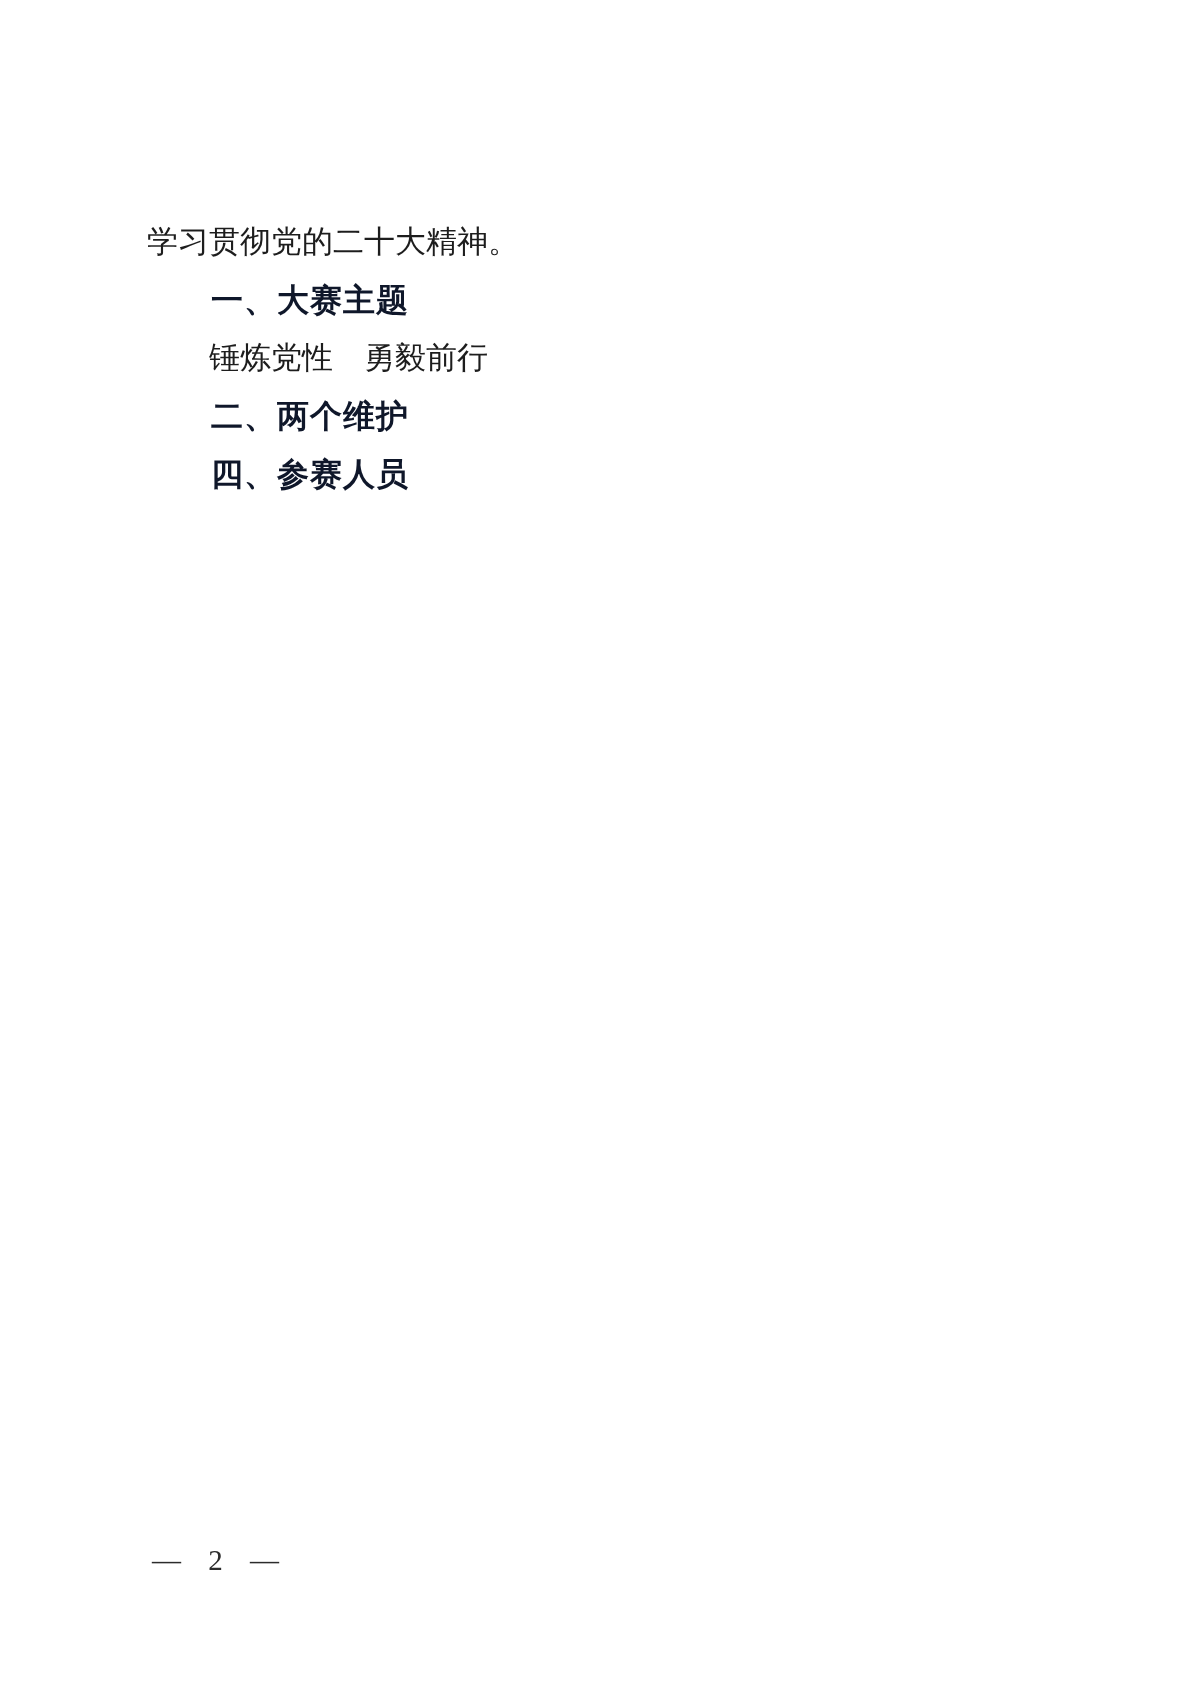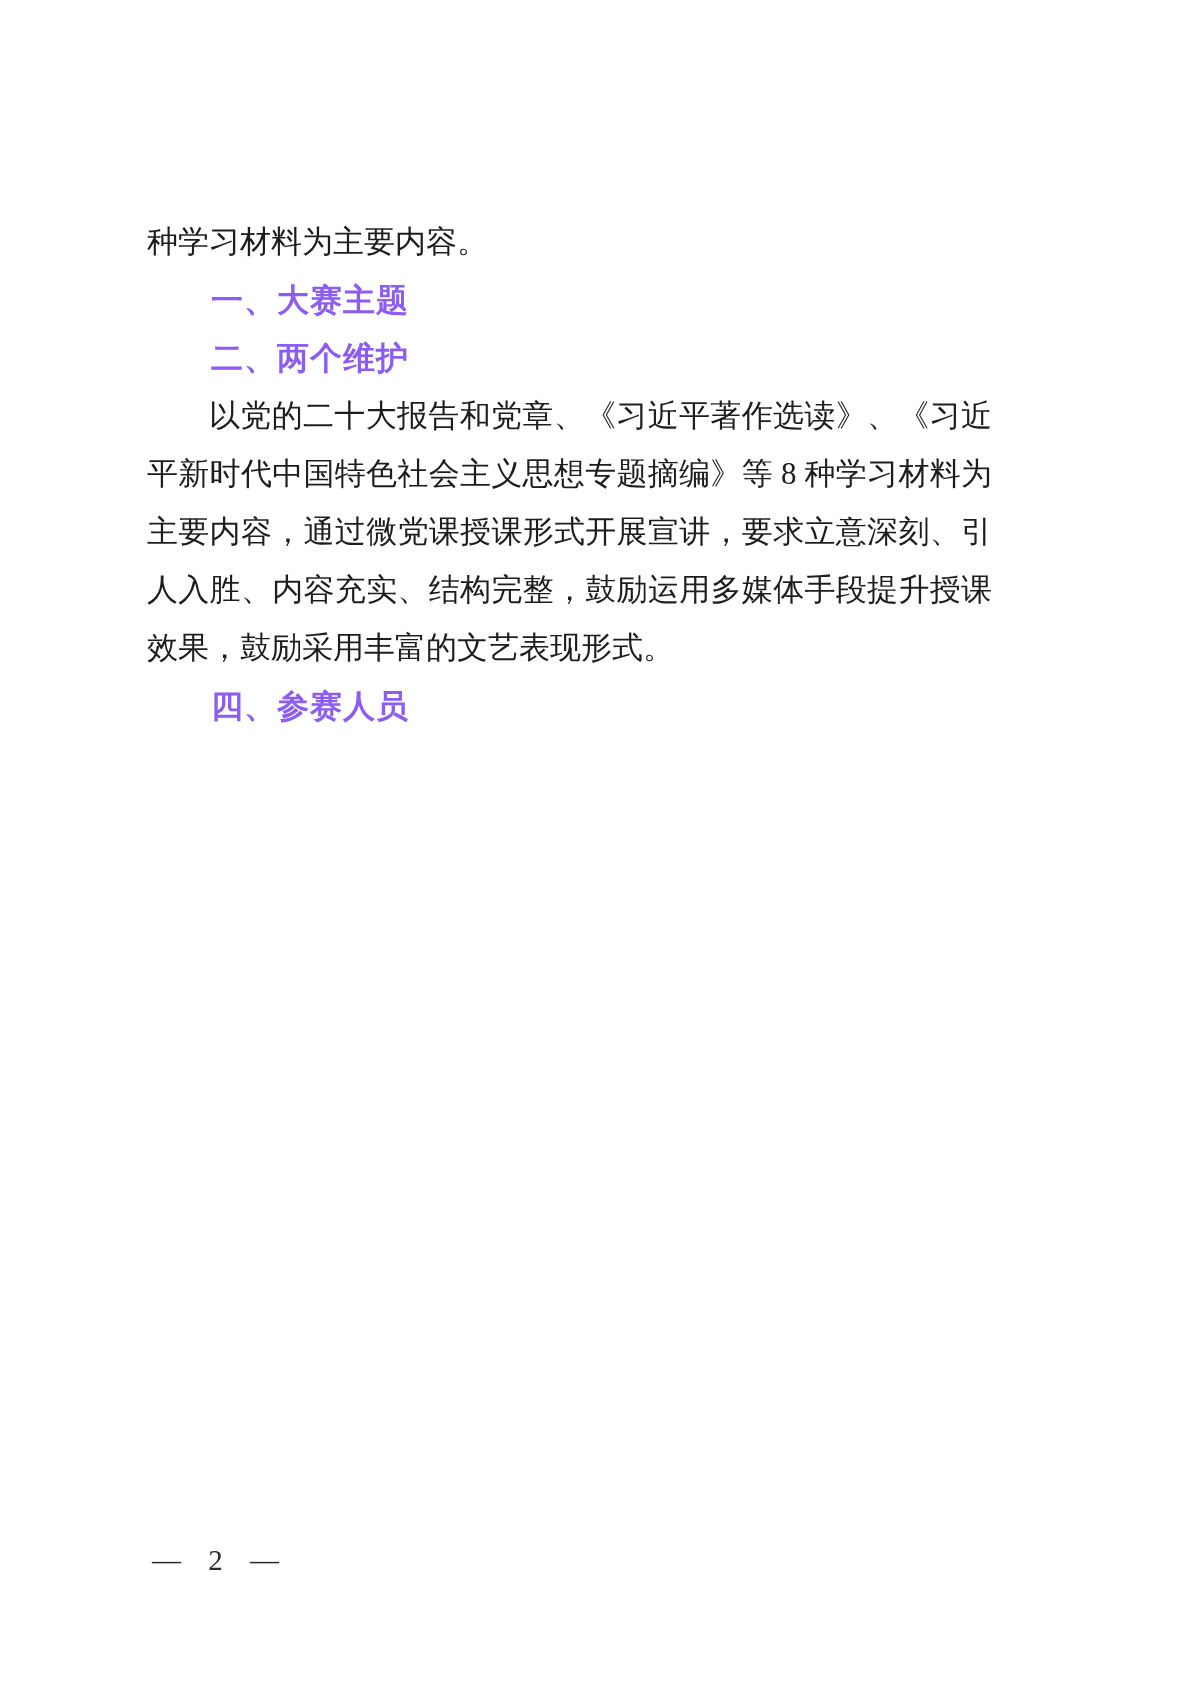--- a/index.html
+++ b/index.html
@@ -33,46 +33,46 @@
     text-indent: 0;
   }
   .heading {
     font-size: 32px;
     line-height: 58px;
     font-weight: bold;
     text-indent: 2em;
     text-align: left;
     font-family: "Liberation Sans", "DejaVu Sans", sans-serif;
     letter-spacing: 1px;
-    color: #8b5cf6;
+    color: #0f172a;
   }
   .footer {
     position: absolute;
     left: 152px;
     top: 1540px;
     font-size: 29px;
     line-height: 40px;
     letter-spacing: 10px;
     color: #2b2b2b;
     font-family: "Liberation Serif", "DejaVu Serif", serif;
   }
 </style>
 </head>
 <body>
 
 <div class="page">
   <main class="content">
 
-    <p class="para no-indent">种学习材料为主要内容。</p>
+    <p class="para no-indent">学习贯彻党的二十大精神。</p>
 
     <h2 class="heading">一、大赛主题</h2>
+    <p class="para">锤炼党性　勇毅前行</p>
 
     <h2 class="heading">二、两个维护</h2>
 
-    <p class="para">以党的二十大报告和党章、《习近平著作选读》、《习近平新时代中国特色社会主义思想专题摘编》等 8 种学习材料为主要内容，通过微党课授课形式开展宣讲，要求立意深刻、引人入胜、内容充实、结构完整，鼓励运用多媒体手段提升授课效果，鼓励采用丰富的文艺表现形式。</p>
 
     <h2 class="heading">四、参赛人员</h2>
 
   </main>
 
   <footer class="footer">
     <span>— 2 —</span>
   </footer>
 </div>
 

